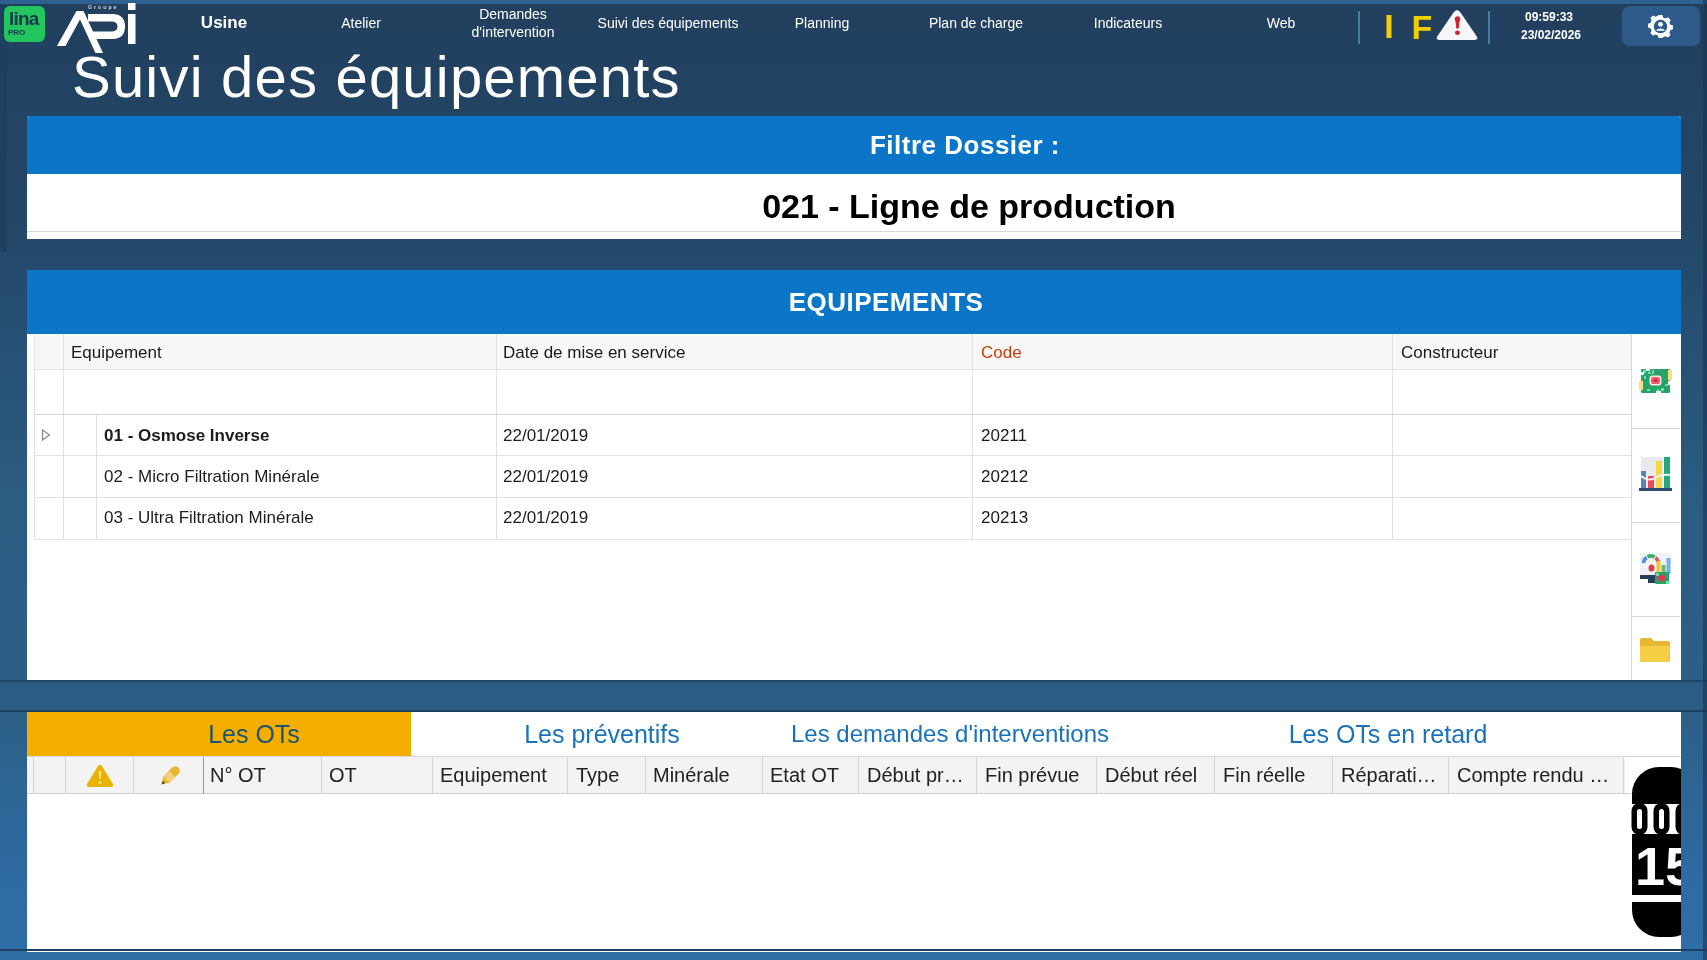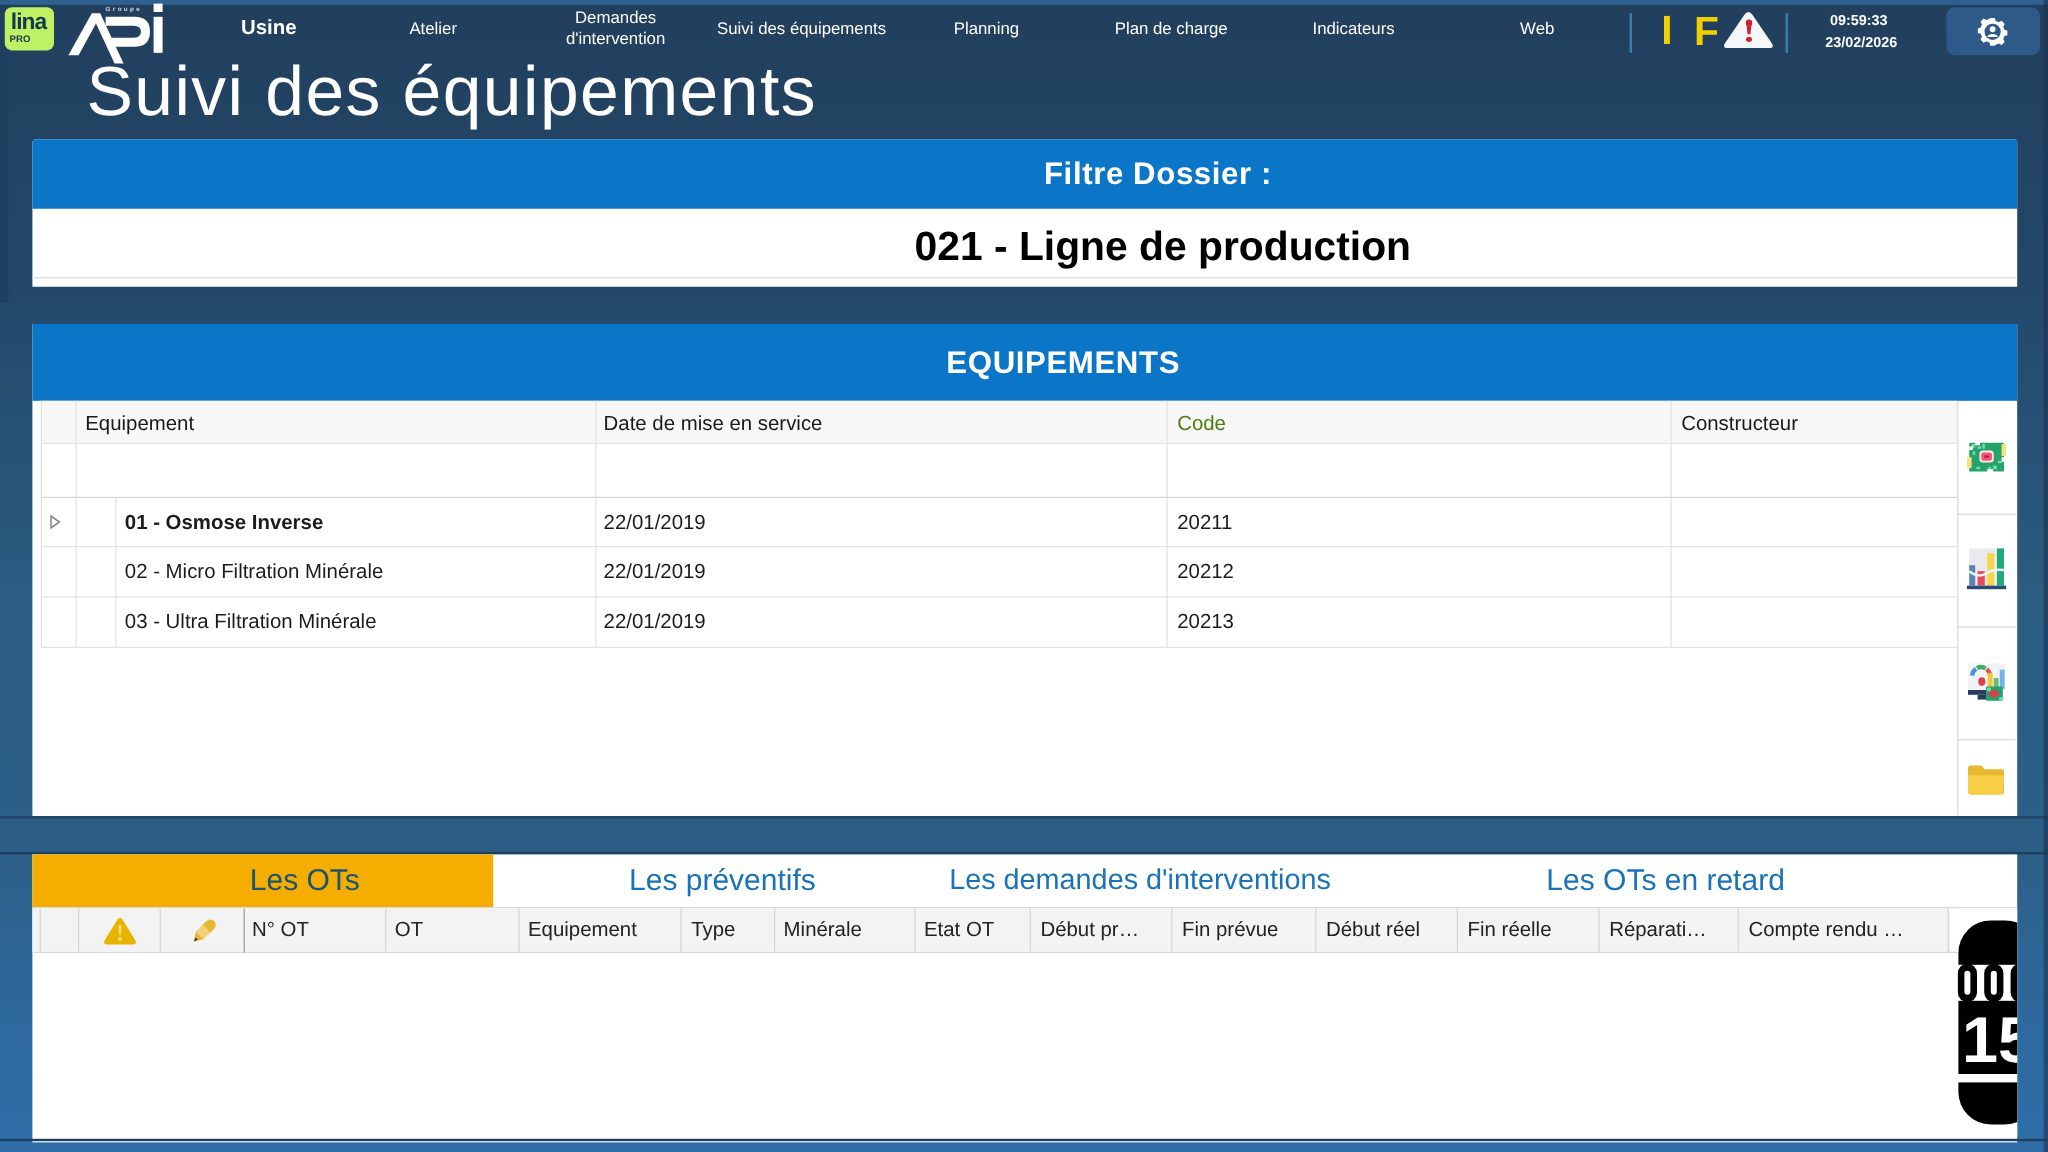--- a/index.html
+++ b/index.html
@@ -5,30 +5,30 @@
 html,body{margin:0;padding:0;}
 body{width:1707px;height:960px;overflow:hidden;position:relative;
  font-family:"Liberation Sans",sans-serif;
  background:linear-gradient(180deg,#223f5d 0%,#23486a 25%,#2b5c82 52%,#2c6088 75%,#2e6ba3 92%,#2f6da6 100%);}
 .abs{position:absolute;}
 .ctr{transform:translate(-50%,-50%);white-space:nowrap;}
 .vmid{transform:translateY(-50%);white-space:nowrap;}
 .vl{position:absolute;width:1px;background:#e2e2e2;}
 .hl{position:absolute;height:1px;background:#e2e2e2;}
 .menu{color:#fff;font-size:14px;}
-.bh{font-size:17px;color:#222;}
+.bh{font-size:20px;color:#222;}
 </style>
 </head>
 <body>
 
 <div class="abs" style="left:0;top:0;width:1707px;height:4px;background:#2e6191;"></div>
 
 <div class="abs" style="left:0;top:4px;width:7px;height:248px;background:#1f3f5e;"></div>
 
-<div class="abs" style="left:4px;top:6px;width:41px;height:36px;background:#bef264;border-radius:6px;">
+<div class="abs" style="left:4px;top:6px;width:41px;height:36px;background:#22c55e;border-radius:6px;">
   <div class="abs" style="left:5px;top:2px;font-size:19px;font-weight:bold;color:#16384f;letter-spacing:-0.8px;">lina</div>
   <div class="abs" style="left:4px;top:22px;font-size:8px;font-weight:bold;color:#16384f;">PRO</div>
 </div>
 
 <svg class="abs" style="left:55px;top:2px;" width="85" height="52" viewBox="0 0 85 52">
   <text x="33" y="7" fill="rgba(255,255,255,0.8)" font-family="Liberation Sans" font-size="5.2" font-weight="bold" letter-spacing="2">Groupe</text>
   <path d="M2 44 L21.5 9 L28.5 9 L48 51 L40.5 51 L25 17.5 L10.5 44 Z" fill="#fff"></path>
   <path fill-rule="evenodd" d="M33 12 L57 12 Q70 12 70 24.5 Q70 37 57 37 L38 37 L38 29.5 L56 29.5 Q62.5 29.5 62.5 24.5 Q62.5 19.5 56 19.5 L33 19.5 Z" fill="#fff"></path>
   <rect x="73" y="12" width="7.5" height="30" fill="#fff"></rect>
   <rect x="73" y="1" width="7.5" height="7" fill="#fff"></rect>
@@ -77,21 +77,21 @@
   <div class="hl" style="left:0;top:115px;width:1654px;background:#d9d9d9;"></div>
 </div>
 
 <div class="abs" style="left:27px;top:270px;width:1654px;height:410px;background:#fff;">
   <div class="abs" style="left:0;top:0;width:1654px;height:64px;background:#0b76c8;"></div>
   <div class="abs ctr" style="left:859px;top:32px;font-size:26px;font-weight:bold;color:#fff;letter-spacing:0.5px;">EQUIPEMENTS</div>
 
   <div class="abs" style="left:7px;top:64px;width:1597px;height:35px;background:#f7f7f7;"></div>
   <div class="abs vmid" style="left:44px;top:83px;font-size:17px;color:#1a1a1a;">Equipement</div>
   <div class="abs vmid" style="left:476px;top:83px;font-size:17px;color:#1a1a1a;">Date de mise en service</div>
-  <div class="abs vmid" style="left:954px;top:83px;font-size:17px;color:#4d7c0f;">Code</div>
+  <div class="abs vmid" style="left:954px;top:83px;font-size:17px;color:#c2410c;">Code</div>
   <div class="abs vmid" style="left:1374px;top:83px;font-size:17px;color:#1a1a1a;">Constructeur</div>
 
   <div class="vl" style="left:7px;top:64px;height:205px;"></div>
   <div class="vl" style="left:36px;top:64px;height:205px;"></div>
   <div class="vl" style="left:69px;top:144px;height:125px;"></div>
   <div class="vl" style="left:469px;top:64px;height:205px;"></div>
   <div class="vl" style="left:945px;top:64px;height:205px;"></div>
   <div class="vl" style="left:1365px;top:64px;height:205px;"></div>
 
   <div class="hl" style="left:7px;top:99px;width:1597px;"></div>

